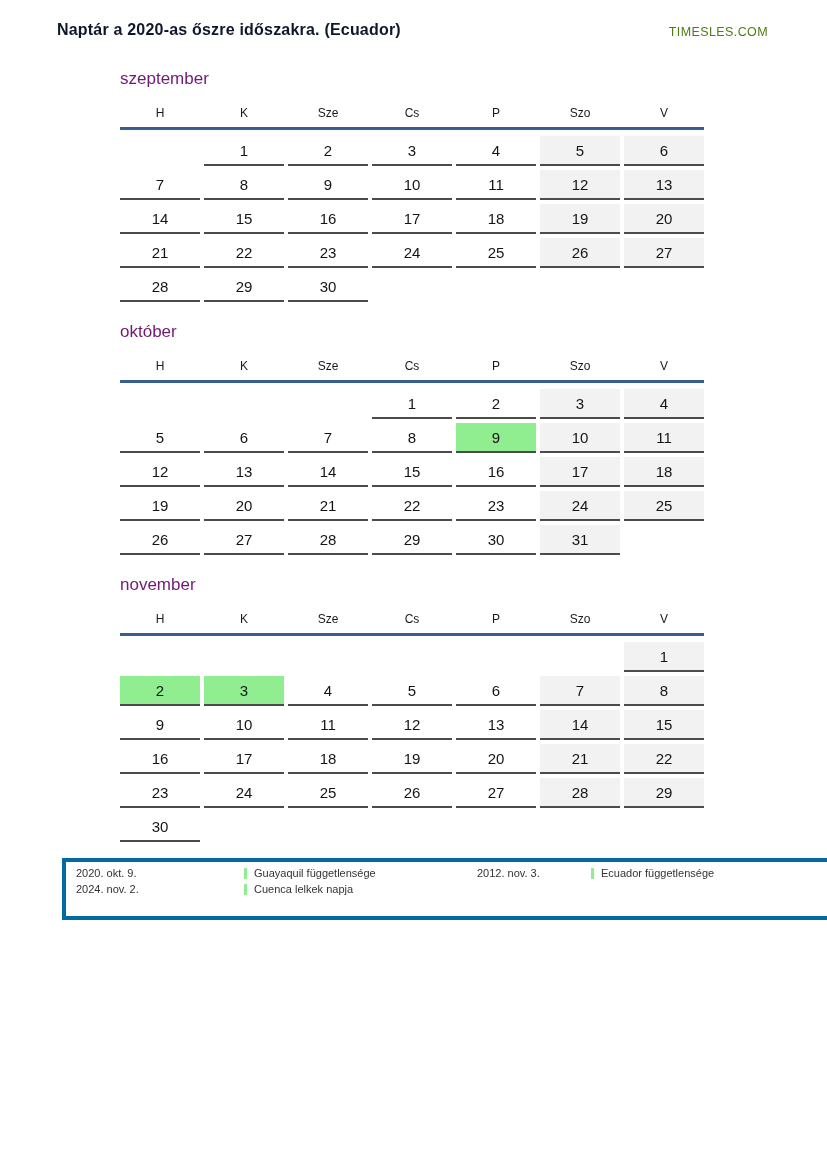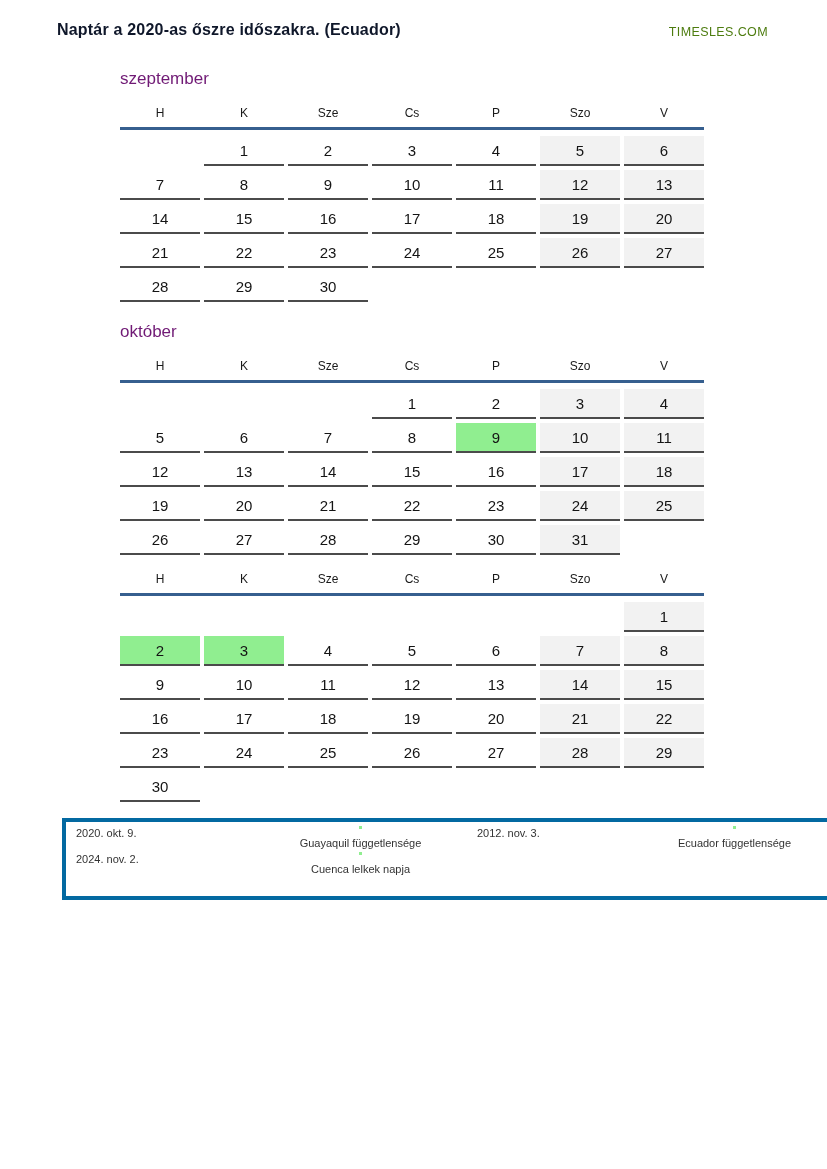--- a/index.html
+++ b/index.html
@@ -82,21 +82,21 @@
     padding: 4px 0 20px 10px;
   }
   .legend-grid {
     display: grid;
     grid-template-columns: 168px 233px 114px auto;
     row-gap: 2px;
     font-size: 11px;
     color: #333333;
   }
   .legend-date { line-height: 14px; }
-  .legend-item { display: flex; align-items: center; gap: 7px; line-height: 14px; flex-direction: column; }
+  .legend-item { display: flex; align-items: center; gap: 7px; line-height: 14px; }
   .legend-bar {
     width: 3px; height: 11px;
     flex: 0 0 3px;
     background: #90ee90;
   }
 </style>
 </head>
 <body>
 
 <div class="header">
@@ -195,20 +195,21 @@
         <div class="cell">26</div>
         <div class="cell">27</div>
         <div class="cell">28</div>
         <div class="cell">29</div>
         <div class="cell">30</div>
         <div class="cell weekend">31</div>
       </div>
   </div>
 
   <div class="month">
+    <div class="month-title">november</div>
     <div class="weekdays">
         <span>H</span>
         <span>K</span>
         <span>Sze</span>
         <span>Cs</span>
         <span>P</span>
         <span>Szo</span>
         <span>V</span>
       </div>
     <div class="days">

